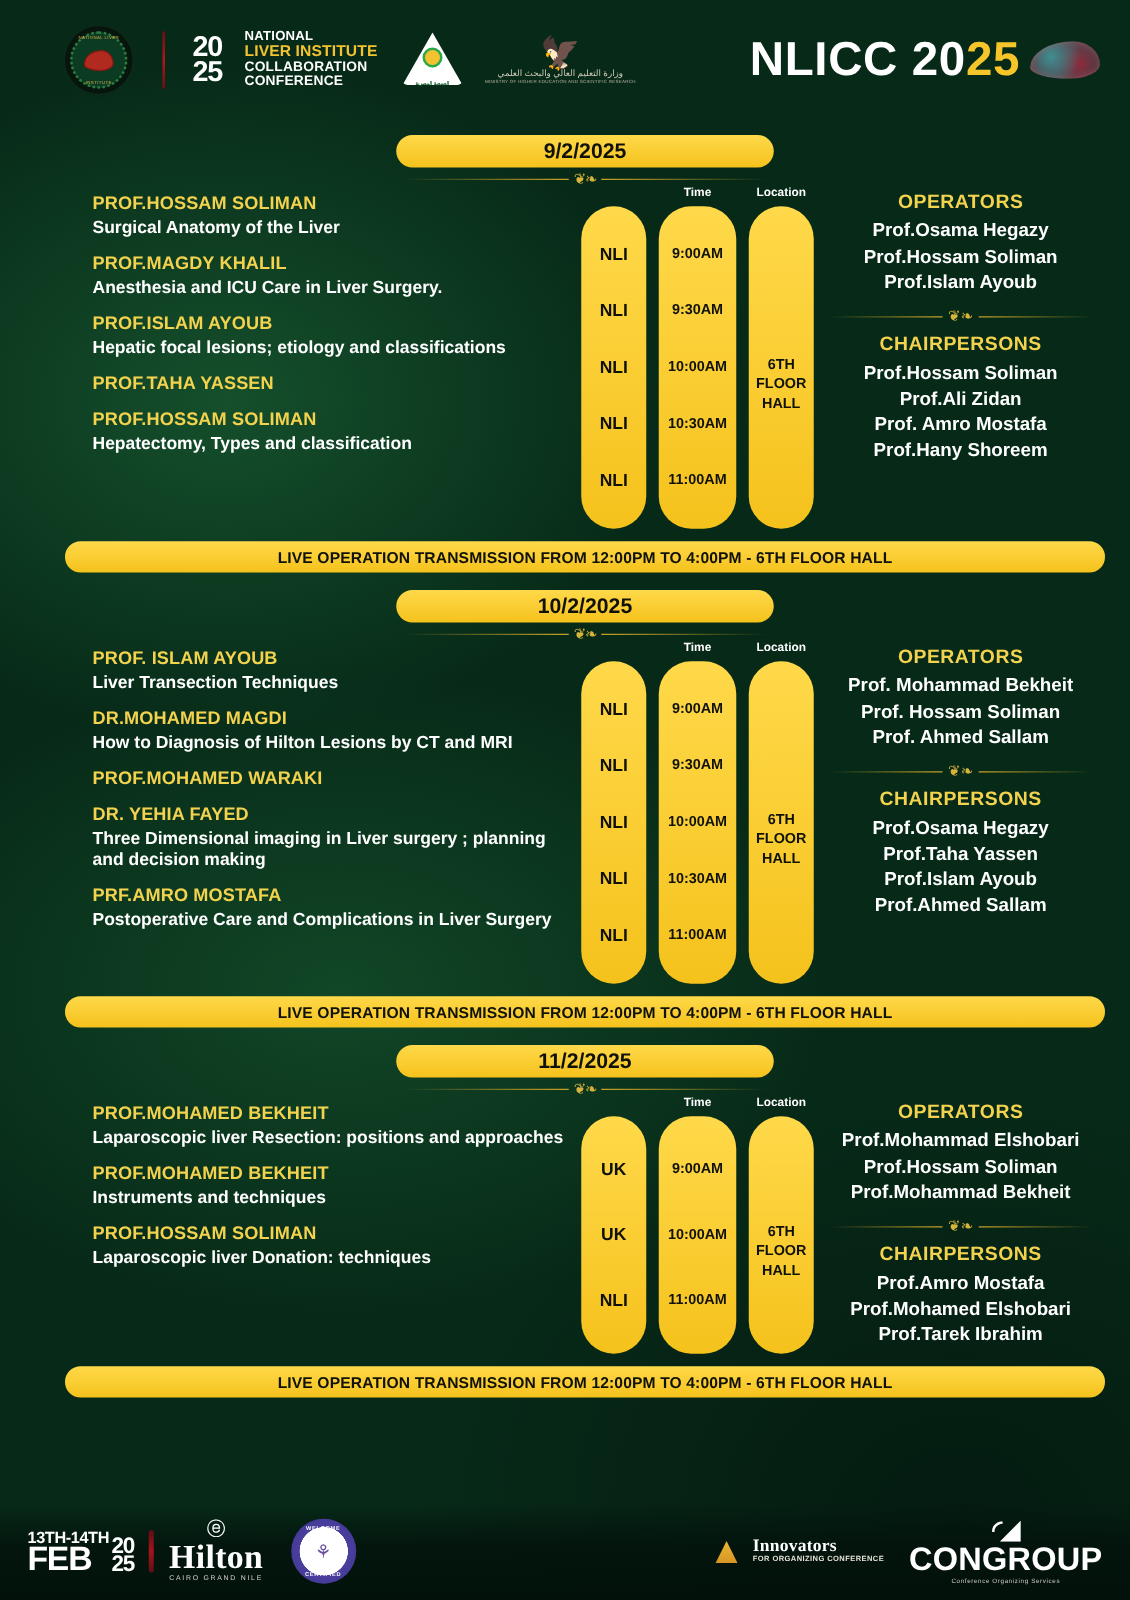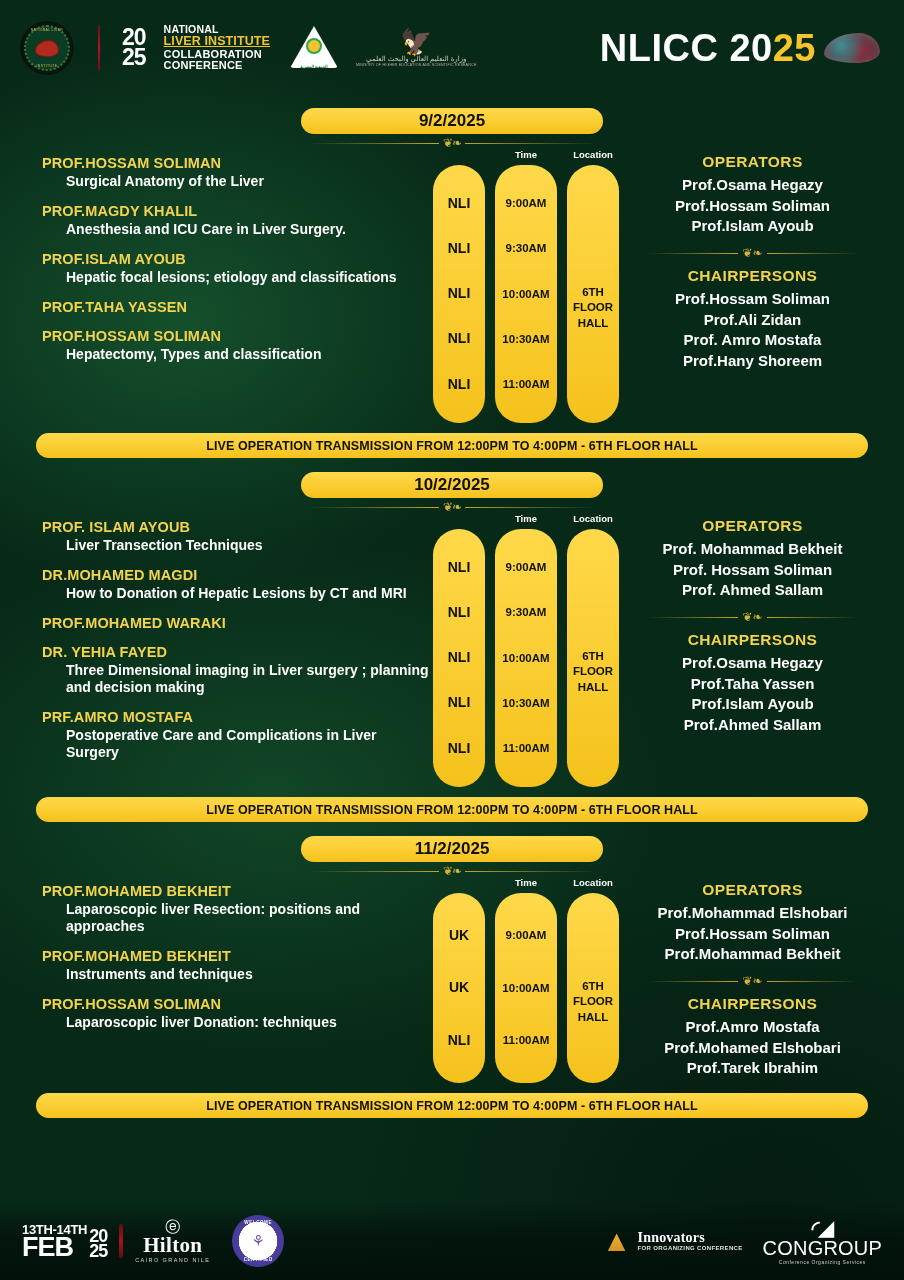--- a/index.html
+++ b/index.html
@@ -14,20 +14,21 @@
 
   .poster {
     position: relative;
     width: 904px;
     height: 1280px;
     background:
       radial-gradient(ellipse 70% 45% at 28% 44%, #1a6135 0%, rgba(26,97,53,0) 62%),
       radial-gradient(ellipse 80% 50% at 75% 70%, #14insert 0%, rgba(0,0,0,0) 60%),
       linear-gradient(160deg, #0b3b22 0%, #0d4227 30%, #0a3320 62%, #06281a 100%);
     overflow: hidden;
+    padding-left: 32px;
   }
   .poster::after{
     content:"";
     position:absolute; inset:0;
     background:
       radial-gradient(ellipse 55% 30% at 20% 25%, rgba(32,110,60,.55) 0%, rgba(0,0,0,0) 70%),
       radial-gradient(ellipse 60% 28% at 30% 62%, rgba(30,105,57,.45) 0%, rgba(0,0,0,0) 72%),
       radial-gradient(ellipse 70% 40% at 85% 95%, rgba(3,22,14,.75) 0%, rgba(0,0,0,0) 70%);
     pointer-events:none;
   }
@@ -67,21 +68,21 @@
     width:2px;height:46px;margin:0 12px;
     background:linear-gradient(#6d0f14,#b2141c,#6d0f14);
     border-radius:2px;
   }
   .year-stack{
     font-size: 23px; font-weight: 800; line-height: .86;
     color: #fff; letter-spacing: -1px;
   }
   .nli-words{ margin-left:8px; line-height:1.06; }
   .nli-words .l1{ font-size:10.5px;font-weight:700;color:#fff;letter-spacing:.2px;}
-  .nli-words .l2{ font-size:12.5px;font-weight:800;color:#f2c230;letter-spacing:.1px;text-decoration:underline;}
+  .nli-words .l2{ font-size:12.5px;font-weight:800;color:#f2c230;letter-spacing:.1px;}
   .nli-words .l3, .nli-words .l4{ font-size:11px;font-weight:700;color:#fff;letter-spacing:.2px;}
 
   .logo-tri{ margin-left:20px; width:48px;height:48px;position:relative;}
   .logo-tri .tri{
     width:0;height:0;border-left:24px solid transparent;border-right:24px solid transparent;
     border-bottom:42px solid #ffffff; position:absolute;top:2px;left:0;
     border-radius:4px;
   }
   .logo-tri .dot{
     position:absolute;top:14px;left:16px;width:16px;height:16px;border-radius:50%;
@@ -140,21 +141,21 @@
   .day{ position:relative; }
   .day-grid{ display:flex; align-items:flex-start; padding:0 18px; }
 
   .sessions{ flex:0 0 415px; padding-left:24px; padding-top:6px;}
   .session{ margin-bottom:13px; }
   .session .speaker{
     font-size:14.5px;font-weight:700;color:#f3d24e;letter-spacing:.1px;
     margin-bottom:2px;
   }
   .session .topic{
-    font-size:14px;font-weight:600;color:#ffffff;line-height:1.22;margin-left:24px;
+    font-size:14px;font-weight:600;color:#ffffff;line-height:1.22;
   }
 
   .cols{ flex:0 0 185px; position:relative; padding-top:0; }
   .colheads{ display:flex; height:16px; }
   .colheads .ch{ font-size:9.5px;font-weight:700;color:#ffffff;text-align:center;}
   .colheads .ch.a{ flex:0 0 52px; }
   .colheads .ch.b{ flex:0 0 62px; margin-left:10px;}
   .colheads .ch.c{ flex:0 0 52px; margin-left:10px;}
   .colbars{ display:flex; }
   .bar{
@@ -204,42 +205,42 @@
     background:linear-gradient(180deg,rgba(3,20,13,0) 0%,rgba(3,18,12,.85) 45%,#02120b 100%);
   }
   .fdate{ display:flex;align-items:flex-end;gap:2px;color:#fff;}
   .fdate .dleft .sup{ font-size:13px;font-weight:800;letter-spacing:-.3px;line-height:1;}
   .fdate .dleft .mon{ font-size:27px;font-weight:800;line-height:.85;letter-spacing:-1px;}
   .fdate .dright{ font-size:18px;font-weight:800;line-height:.82;letter-spacing:-1px;}
   .fsep{ width:4px;height:34px;margin:0 12px;border-radius:3px;
          background:linear-gradient(#5d0f14,#a8131c,#5d0f14);}
   .hilton{ text-align:center;color:#fff;}
   .hilton .mark{ font-size:15px;line-height:1;}
-  .hilton .nm{ font-size:21px;font-weight:700;letter-spacing:.3px;line-height:1.05;
+  .hilton .nm{ font-size:27px;font-weight:700;letter-spacing:.3px;line-height:1.05;
                font-family:"Liberation Serif", serif;}
   .hilton .sub{ font-size:5.5px;letter-spacing:1.4px;color:#d8d4cb;}
   .wcert{ margin-left:22px;width:52px;height:52px;border-radius:50%;
           background:radial-gradient(circle,#ffffff 52%, #4b3f9e 53%, #3d3390 100%);
           display:flex;align-items:center;justify-content:center;position:relative;}
   .wcert .inner{ font-size:15px;color:#6a4fa3;}
   .wcert .top,.wcert .bot{position:absolute;left:0;right:0;text-align:center;
        font-size:4.5px;font-weight:700;color:#fff;letter-spacing:.6px;}
   .wcert .top{top:5px}
   .wcert .bot{bottom:5px}
 
   .fright{ margin-left:auto;display:flex;align-items:center;gap:20px;}
   .innov{ display:flex;align-items:center;gap:6px;color:#fff;}
   .innov .glyph{ font-size:30px;font-weight:800;line-height:1;
      background:linear-gradient(180deg,#f4c23a,#cf8b1e);-webkit-background-clip:text;background-clip:text;color:transparent;}
   .innov .wordmark .w{ font-size:14px;font-weight:700;letter-spacing:.2px;line-height:1;
      font-family:"Liberation Serif", serif;}
   .innov .wordmark .s{ font-size:6px;font-weight:700;letter-spacing:.35px;color:#e6e2d8;}
   .congroup{ color:#fff;text-align:center;}
   .congroup .mk{ font-size:20px;font-weight:800;line-height:1;letter-spacing:-1px;}
-  .congroup .w{ font-size:20px;font-weight:400;letter-spacing:.2px;line-height:1.05;}
+  .congroup .w{ font-size:26px;font-weight:700;letter-spacing:.2px;line-height:1.05;}
   .congroup .s{ font-size:5px;letter-spacing:.5px;color:#cfcbc2;}
 </style>
 </head>
 <body>
 
 <div class="poster">
 
   <div class="header">
 
     <div class="logo-nli">
@@ -375,21 +376,21 @@
     </div>
 
     <div class="day-grid">
       <div class="sessions">
     <div class="session">
       <div class="speaker">PROF. ISLAM AYOUB</div>
       <div class="topic">Liver Transection Techniques</div>
     </div>
     <div class="session">
       <div class="speaker">DR.MOHAMED MAGDI</div>
-      <div class="topic">How to Donation of Hepatic Lesions by CT and MRI</div>
+      <div class="topic">How to Diagnosis of Hilton Lesions by CT and MRI</div>
     </div>
     <div class="session">
       <div class="speaker">PROF.MOHAMED WARAKI</div>
     </div>
     <div class="session">
       <div class="speaker">DR. YEHIA FAYED</div>
       <div class="topic">Three Dimensional imaging in Liver surgery ; planning and decision making</div>
     </div>
     <div class="session">
       <div class="speaker">PRF.AMRO MOSTAFA</div>

